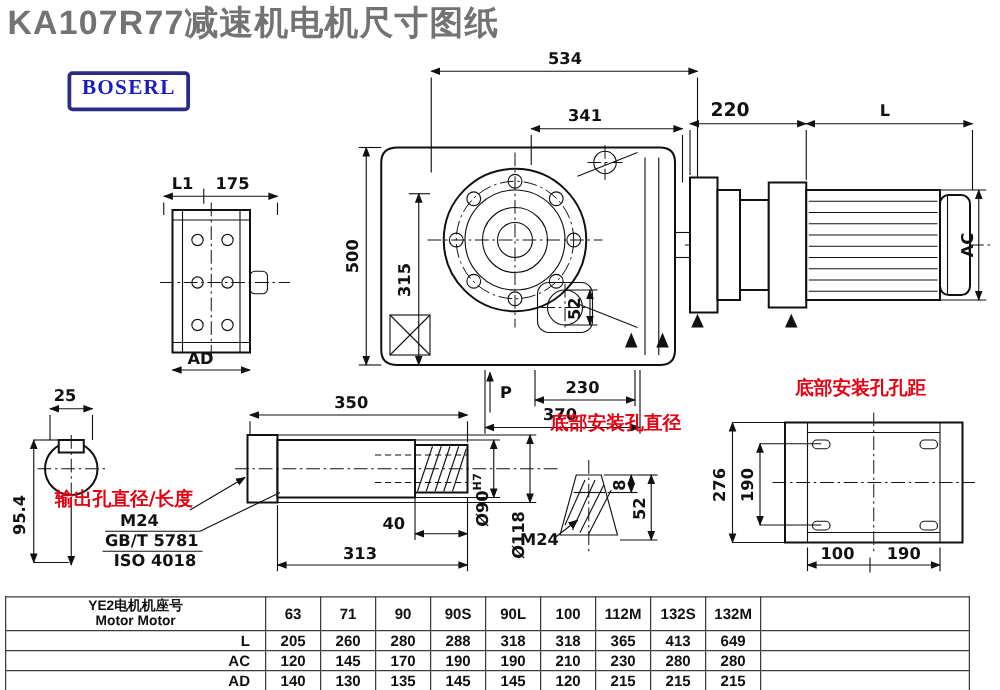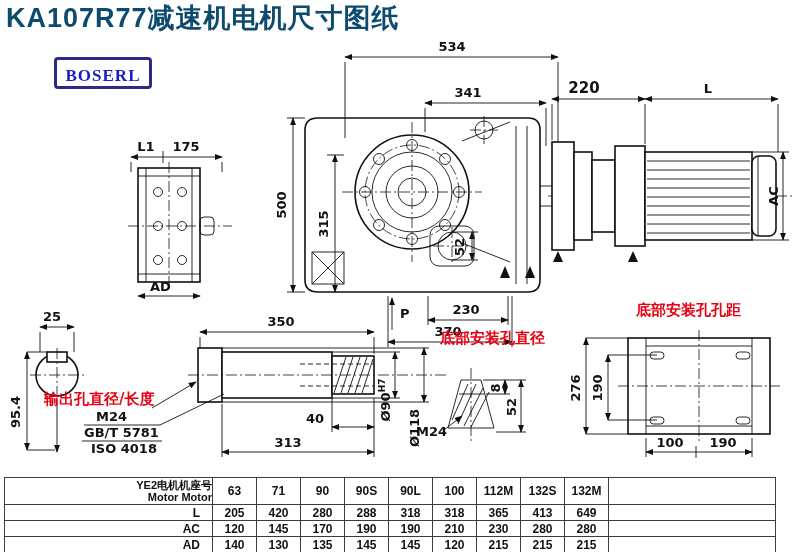--- a/index.html
+++ b/index.html
@@ -1,38 +1,38 @@
 <!DOCTYPE html>
 <html><head>
 <meta charset="utf-8">
 <style>
   html,body{margin:0;padding:0;background:#e9e9e9;}
   .canvas{position:relative;width:800px;height:552px;background:#ffffff;overflow:hidden;
           font-family:"Liberation Sans",sans-serif;}
   .page-title{position:absolute;left:6px;top:0px;margin:0;font-size:27px;font-weight:800;
-              color:#0c4a6e;letter-spacing:1px;white-space:nowrap;}
+              color:#737373;letter-spacing:1px;white-space:nowrap;}
   .logo-box{position:absolute;left:54px;top:57px;width:92px;height:26px;border:3px solid #2b2b86;
-            border-radius:4px;background:#fff;display:flex;align-items:flex-end;justify-content:center;}
+            border-radius:4px;background:#fff;display:flex;align-items:flex-start;justify-content:center;}
   .logo-text{font-family:"Liberation Serif",serif;font-weight:700;font-size:17px;color:#1b1bc3;letter-spacing:1px;}
   svg{position:absolute;left:0;top:0;}
   .ol{fill:none;stroke:#111;stroke-width:1.6;}
   .olw{fill:#fff;stroke:#111;stroke-width:1.6;}
   .tl{fill:none;stroke:#111;stroke-width:0.9;}
   .dim{fill:none;stroke:#111;stroke-width:0.9;}
   .cl{fill:none;stroke:#111;stroke-width:0.8;stroke-dasharray:11 3 2 3;}
   .hid{fill:none;stroke:#111;stroke-width:0.9;stroke-dasharray:5 3;}
   .blk{fill:#111;stroke:none;}
   text.dt{font:600 13px "DejaVu Sans",sans-serif;fill:#111;}
   text.dtb{font:700 15px "DejaVu Sans",sans-serif;fill:#111;}
   text.red{font:700 15px "DejaVu Sans",sans-serif;fill:#e60012;}
   .size-table{position:absolute;left:4px;top:477px;width:772px;border-collapse:collapse;
               table-layout:fixed;font-size:12px;color:#111;background:#fff;}
   .size-table td{border:1px solid #3c3c3c;text-align:center;padding:0;height:15px;font-weight:600;}
   .size-table td.hd{font-weight:700;height:26px;}
-  .size-table td.first{font-size:11px;line-height:12px;text-align:right;}
+  .size-table td.first{font-size:11px;line-height:12px;}
   .size-table td.rl{text-align:right;padding-right:12px;}
 </style>
 </head>
 <body>
 
 <div class="canvas">
 
   <h1 class="page-title">KA107R77减速机电机尺寸图纸</h1>
   <div class="logo-box">
     <span class="logo-text">BOSERL</span>
@@ -345,21 +345,21 @@
         <td class="hd">90L</td>
         <td class="hd">100</td>
         <td class="hd">112M</td>
         <td class="hd">132S</td>
         <td class="hd">132M</td>
         <td class="hd"></td>
       </tr>
       <tr>
         <td class="rl">L</td>
         <td>205</td>
-        <td>420</td>
+        <td>260</td>
         <td>280</td>
         <td>288</td>
         <td>318</td>
         <td>318</td>
         <td>365</td>
         <td>413</td>
         <td>649</td>
         <td></td>
       </tr>
       <tr>

